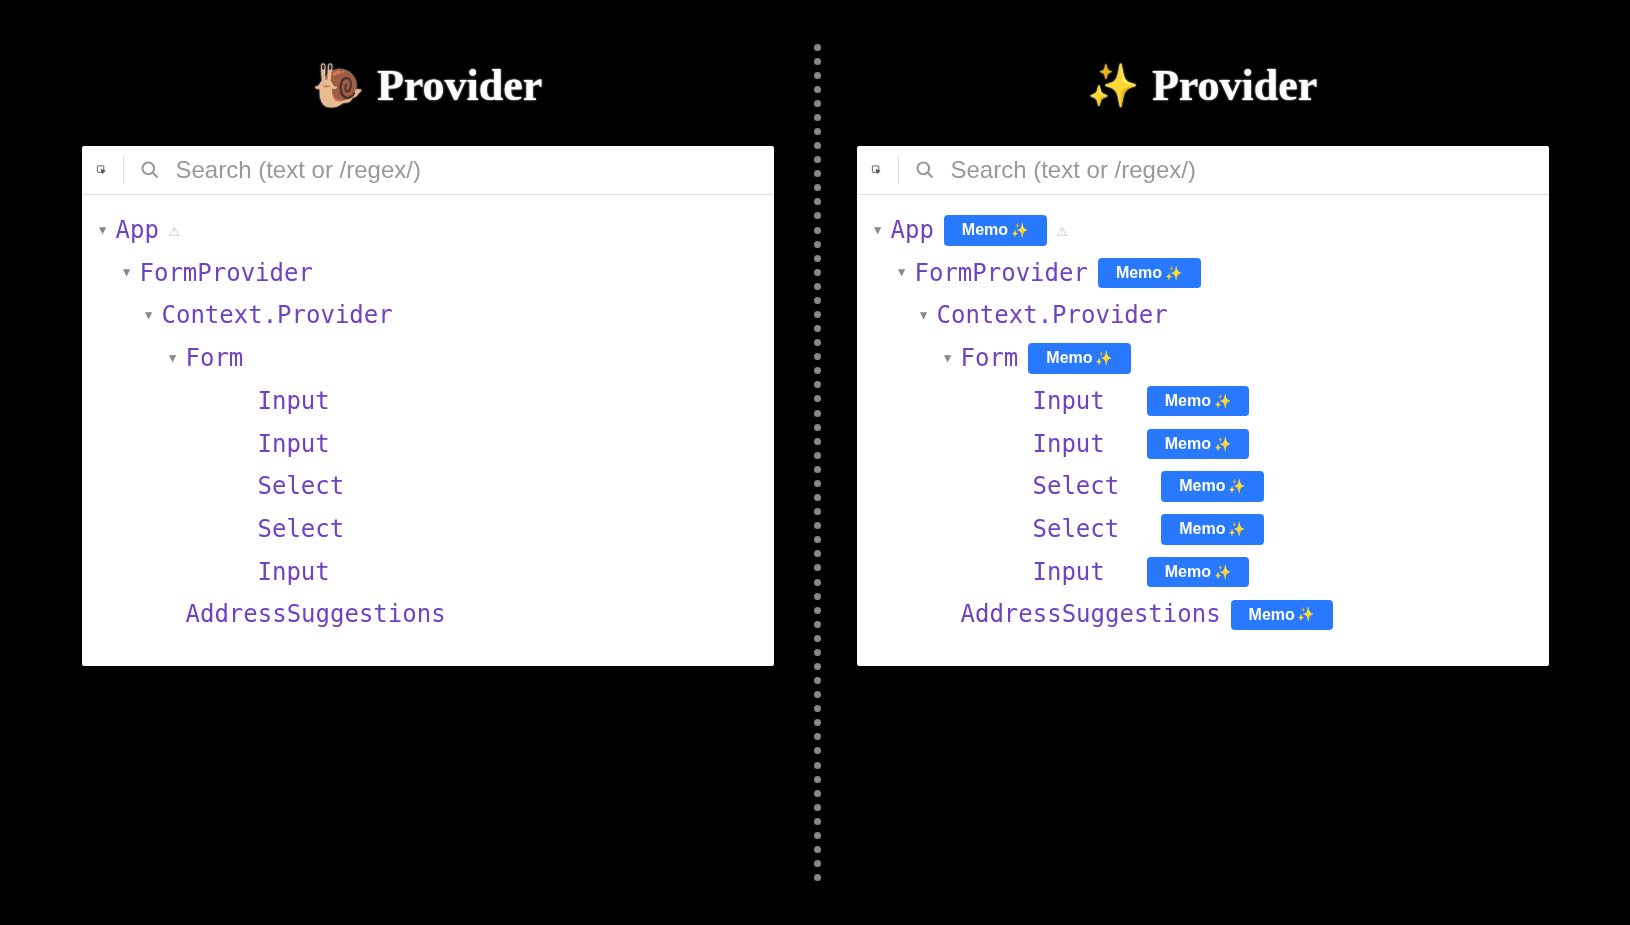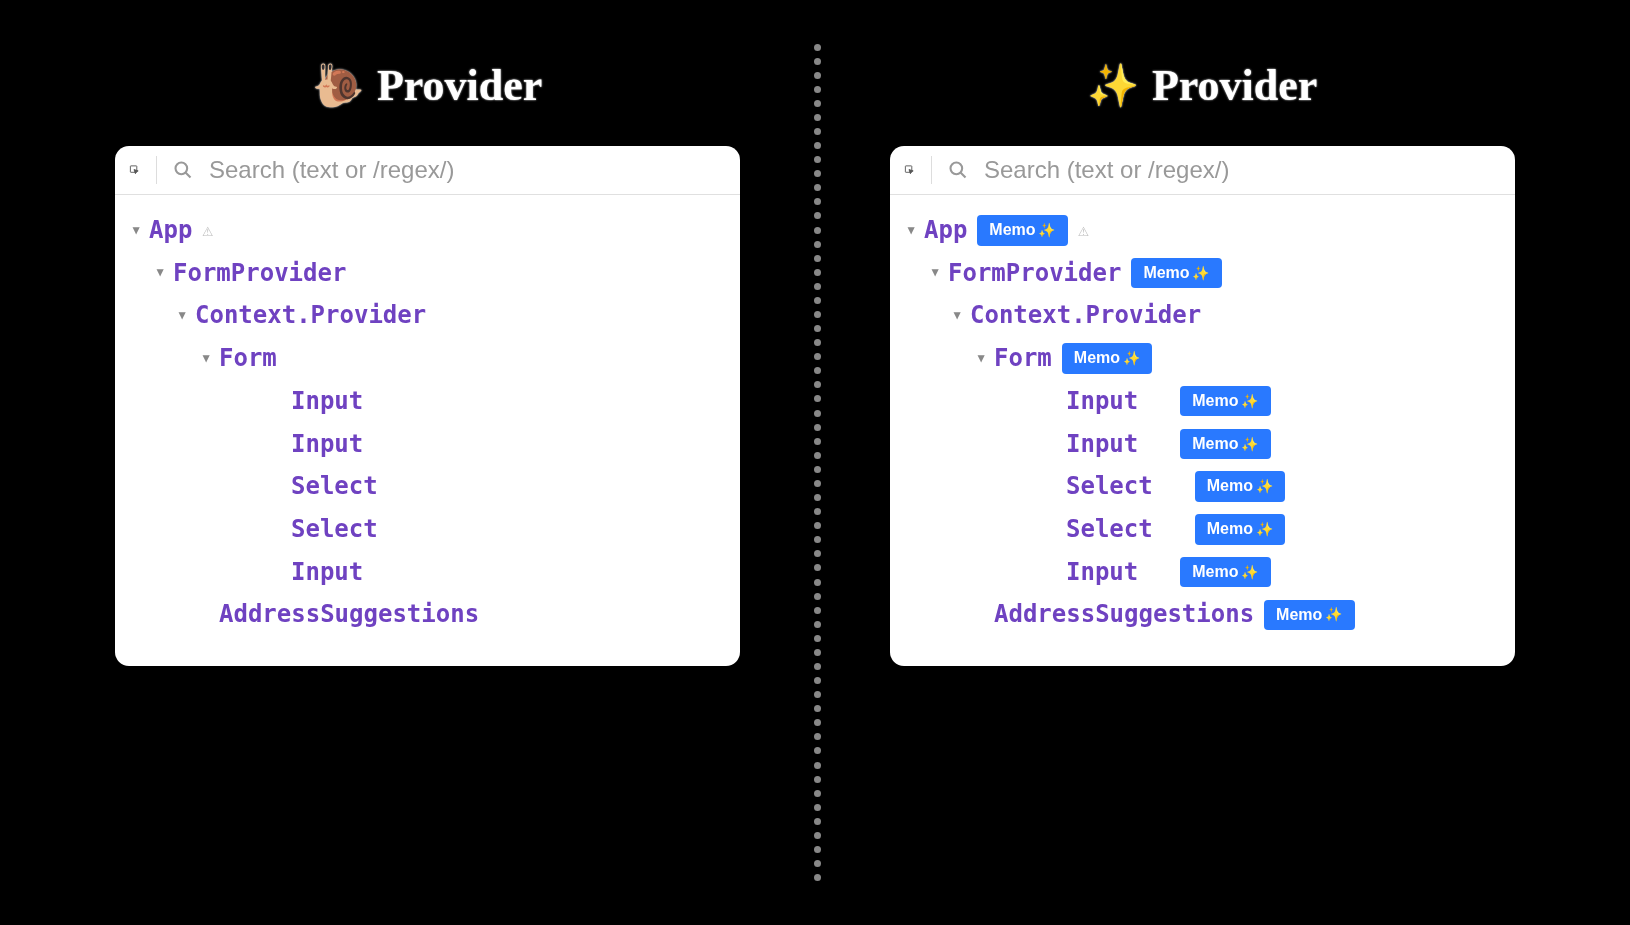--- a/index.html
+++ b/index.html
@@ -55,22 +55,22 @@
     }
     .divider-dot {
       width: 7px;
       height: 7px;
       border-radius: 50%;
       background: #888;
       margin: 3px auto;
     }
     .panel {
       background: #fff;
-      width: 625px;
-      border-radius: 14px;
+      width: 692px;
+      border-radius: 2px;
       overflow: hidden;
     }
     .search-bar {
       display: flex;
       align-items: center;
       padding: 10px 14px;
       border-bottom: 1px solid #e0e0e0;
       gap: 16px;
     }
     .inspect-icon {
@@ -119,28 +119,28 @@
       height: 14px;
       display: inline-flex;
       align-items: center;
       justify-content: center;
       color: #888;
       font-size: 12px;
       margin-right: 2px;
     }
     .node-name {
       color: #6f42c1;
-      font-weight: 700;
+      font-weight: 400;
     }
     .badge {
       background: #2979ff;
       color: #fff;
       font-size: 16px;
       font-weight: 600;
-      padding: 1px 12px;
+      padding: 1px 18px;
       border-radius: 4px;
       margin-left: 6px;
       font-family: -apple-system, BlinkMacSystemFont, sans-serif;
       display: inline-flex;
       align-items: center;
       gap: 3px;
     }
     .badge-sparkle {
       font-size: 14px;
     }

